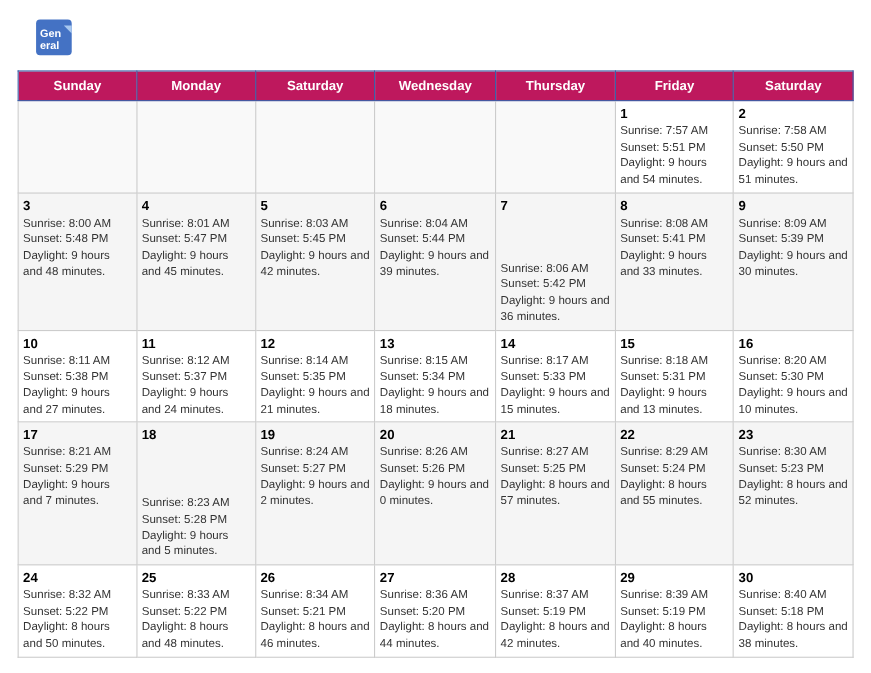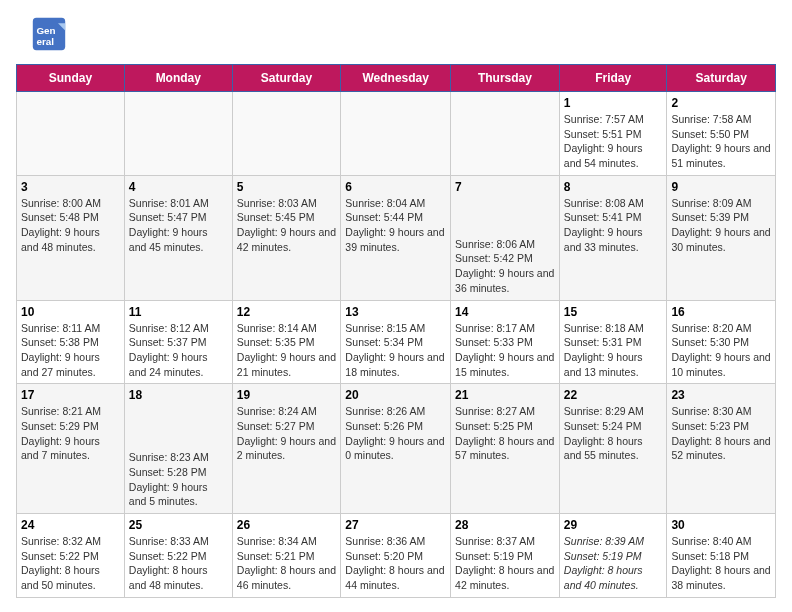--- a/index.html
+++ b/index.html
@@ -298,21 +298,21 @@
 Daylight: 8 hours and 44 minutes.</div>
         </td>
         <td>
           <div class="day-num">28</div>
           <div class="day-detail" style="white-space: pre-line;">Sunrise: 8:37 AM
 Sunset: 5:19 PM
 Daylight: 8 hours and 42 minutes.</div>
         </td>
         <td>
           <div class="day-num">29</div>
-          <div class="day-detail" style="white-space: pre-line; font-style: italic;">Sunrise: 8:39 AM
+          <div class="day-detail" style="white-space: pre-line;">Sunrise: 8:39 AM
 Sunset: 5:19 PM
 Daylight: 8 hours and 40 minutes.</div>
         </td>
         <td>
           <div class="day-num">30</div>
           <div class="day-detail" style="white-space: pre-line;">Sunrise: 8:40 AM
 Sunset: 5:18 PM
 Daylight: 8 hours and 38 minutes.</div>
         </td>
       </tr>

